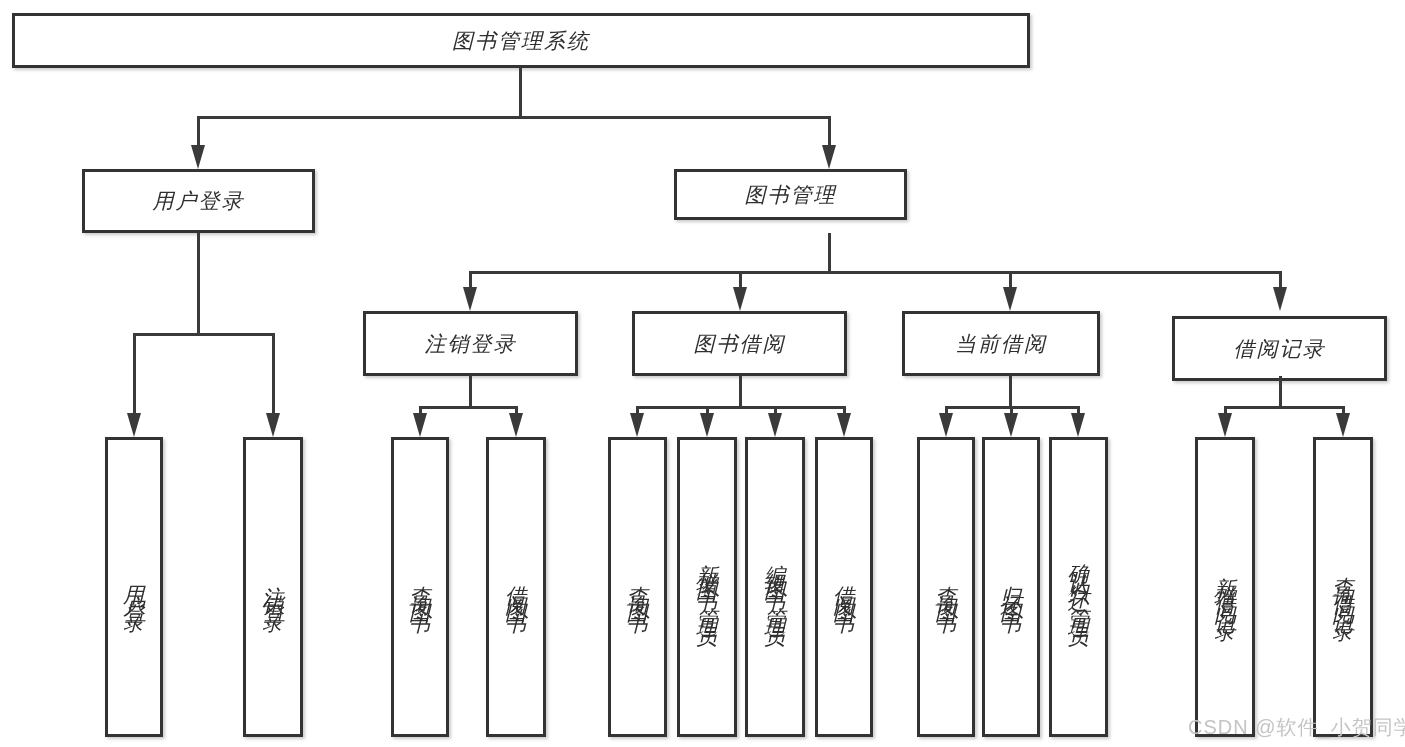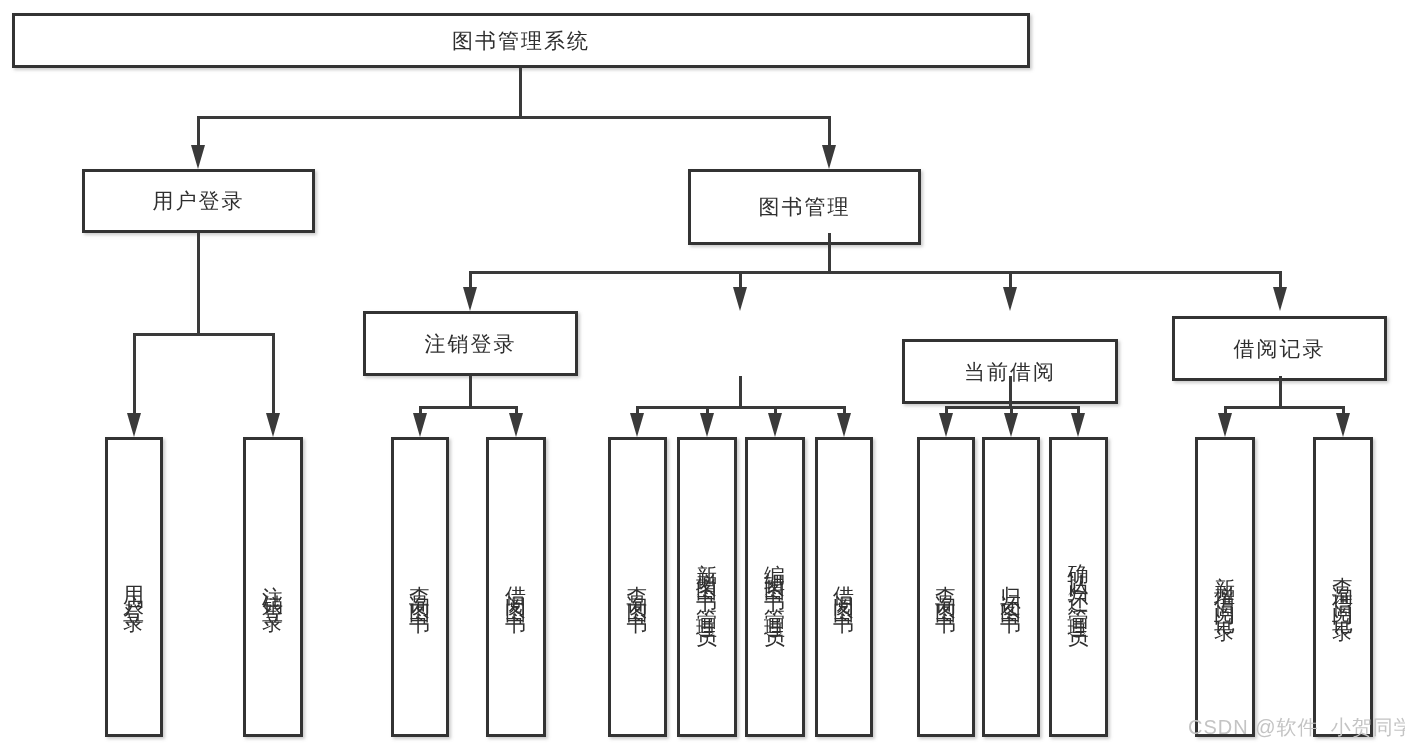--- a/index.html
+++ b/index.html
@@ -16,20 +16,21 @@
     background: #ffffff;
     border: 3px solid #333333;
     box-sizing: border-box;
     display: flex;
     align-items: center;
     justify-content: center;
     color: #2f2f2f;
     font-size: 21px;
     letter-spacing: 2px;
     box-shadow: 2px 2px 3px rgba(110,110,110,0.35);
+    font-style: italic;
   }
   .leaf {
     top: 437px;
     height: 300px;
   }
   .leaf .vtext {
     writing-mode: vertical-rl;
     text-orientation: mixed;
     letter-spacing: 9px;
     line-height: 1;
@@ -68,21 +69,21 @@
   <div class="vline" style="left:519px; top:68px; height:50px;"></div>
   <div class="hline" style="left:197px; top:116px; width:634px;"></div>
   <div class="vline" style="left:197px; top:116px; height:31px;"></div>
   <div class="arrow" style="left:191px; top:145px;"></div>
   <div class="vline" style="left:828px; top:116px; height:31px;"></div>
   <div class="arrow" style="left:822px; top:145px;"></div>
 
   <div class="box" style="left:82px; top:169px; width:233px; height:64px;">
     <span>用户登录</span>
   </div>
-  <div class="box" style="left:688px; top:169px; width:233px; height:76px;">
+  <div class="box" style="left:674px; top:169px; width:233px; height:51px;">
     <span>图书管理</span>
   </div>
 
   <div class="vline" style="left:197px; top:233px; height:102px;"></div>
   <div class="hline" style="left:133px; top:333px; width:142px;"></div>
   <div class="vline" style="left:133px; top:333px; height:82px;"></div>
   <div class="arrow" style="left:127px; top:413px;"></div>
   <div class="vline" style="left:272px; top:333px; height:82px;"></div>
   <div class="arrow" style="left:266px; top:413px;"></div>
 
@@ -93,21 +94,24 @@
   <div class="vline" style="left:739px; top:271px; height:18px;"></div>
   <div class="arrow" style="left:733px; top:287px;"></div>
   <div class="vline" style="left:1009px; top:271px; height:18px;"></div>
   <div class="arrow" style="left:1003px; top:287px;"></div>
   <div class="vline" style="left:1279px; top:271px; height:18px;"></div>
   <div class="arrow" style="left:1273px; top:287px;"></div>
 
   <div class="box" style="left:363px; top:311px; width:215px; height:65px;">
     <span>注销登录</span>
   </div>
-  <div class="box" style="left:902px; top:311px; width:216px; height:65px;margin-top:28px;">
+  <div class="box" style="left:632px; top:311px; width:215px; height:65px;">
+    <span>图书借阅</span>
+  </div>
+  <div class="box" style="left:902px; top:311px; width:198px; height:65px;">
     <span>当前借阅</span>
   </div>
   <div class="box" style="left:1172px; top:316px; width:215px; height:65px;">
     <span>借阅记录</span>
   </div>
 
   <div class="vline" style="left:469px; top:376px; height:32px;"></div>
   <div class="hline" style="left:419px; top:406px; width:99px;"></div>
   <div class="vline" style="left:419px; top:406px; height:10px;"></div>
   <div class="arrow" style="left:413px; top:413px;"></div>

